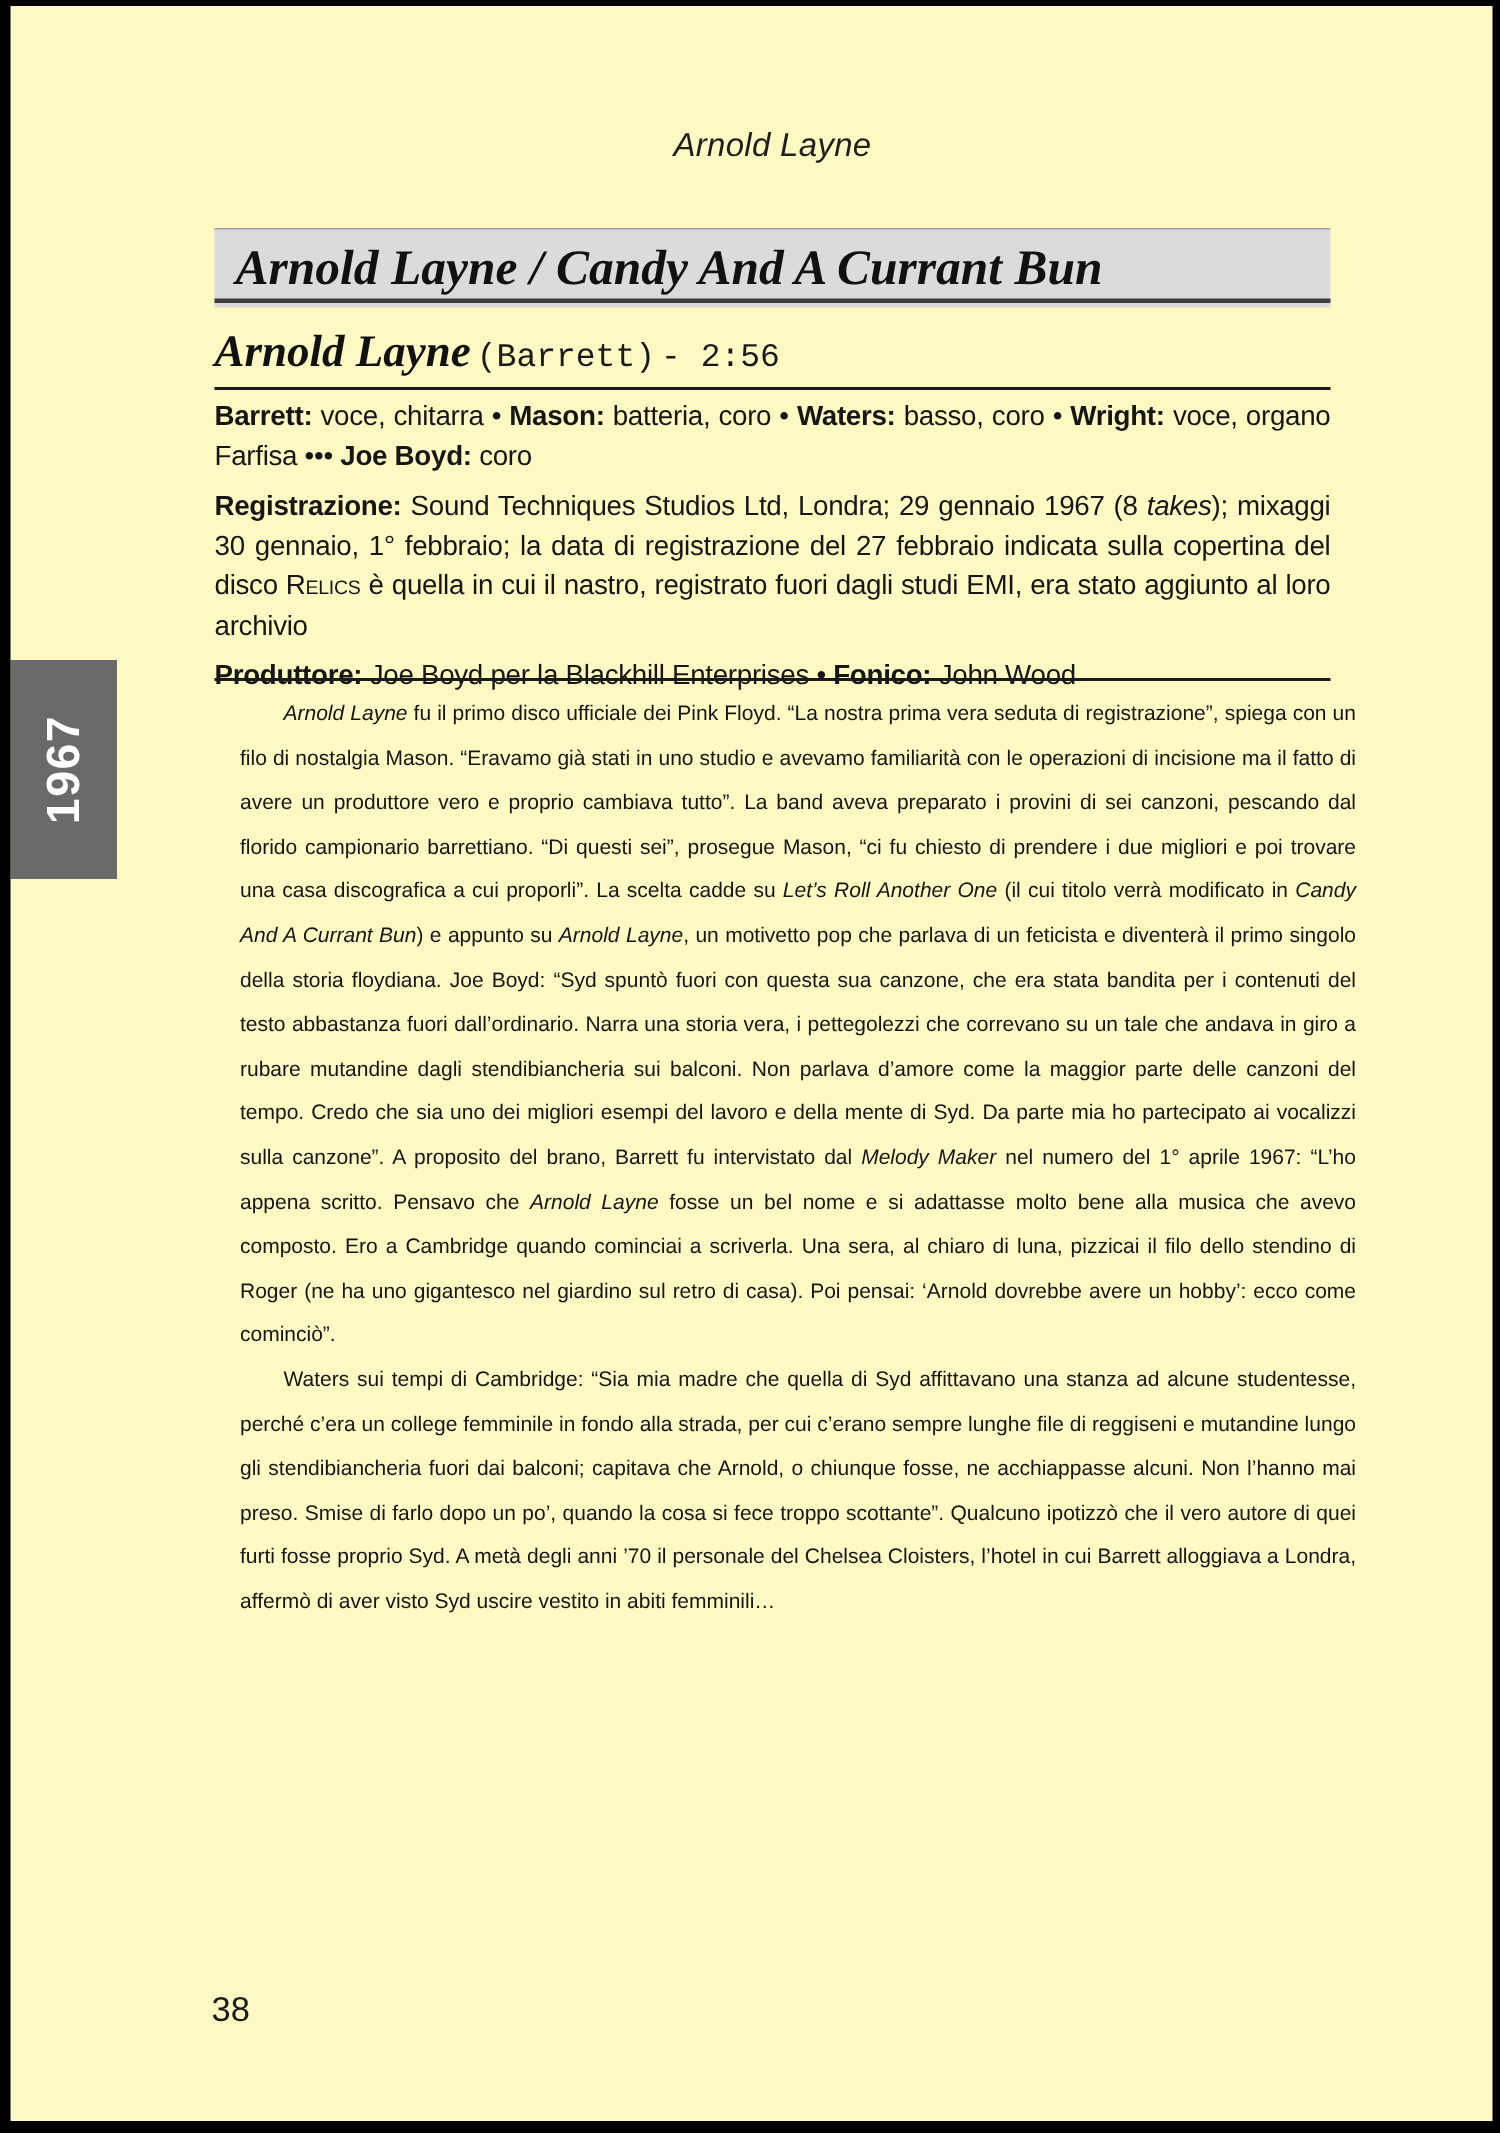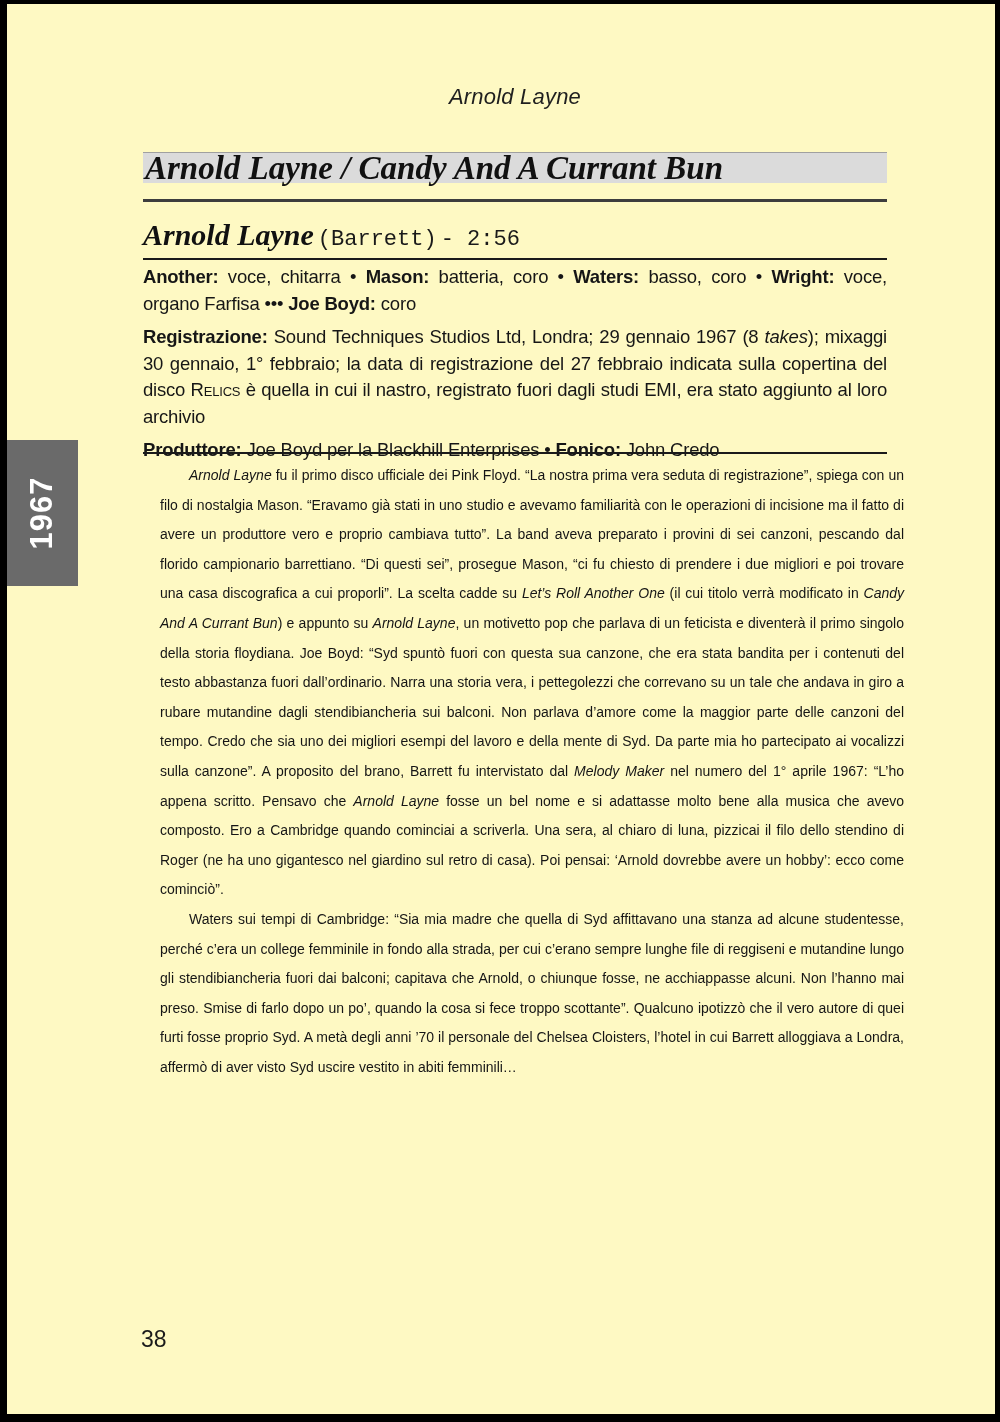--- a/index.html
+++ b/index.html
@@ -25,27 +25,27 @@
     top: 84px; left: 143px; width: 744px;
     text-align: center;
     font-family: "Liberation Sans", sans-serif;
     font-style: italic;
     font-size: 22px;
     letter-spacing: 0.2px;
     color: #1f1f1f;
   }
   .banner {
     position: absolute;
-    top: 152px; left: 143px; width: 744px; height: 31px;
+    top: 152px; left: 143px; width: 744px; height: 53px;
     box-sizing: border-box;
     background: #dbdbdb;
     border-top: 1px solid #a0a0a0;
     display: flex;
     align-items: center;
-    padding-left: 2px;
+    padding-left: 14px;
   }
   .banner-title {
     font-family: "Liberation Serif", serif;
     font-weight: bold;
     font-style: italic;
     font-size: 33px;
     color: #111;
     white-space: nowrap;
   }
   .banner-rule {
@@ -138,23 +138,23 @@
 
   <div class="song-line">
     <span class="song-title">Arnold Layne</span>
     <span class="song-meta">(Barrett)</span>
     <span class="song-meta">- 2:56</span>
   </div>
 
   <div class="rule rule-top"></div>
 
   <div class="credits">
-    <p class="credit"><span class="seg-b">Another:</span><span> voce, chitarra • </span><span class="seg-b">Mason:</span><span> batteria, coro • </span><span class="seg-b">Waters:</span><span> basso, coro • </span><span class="seg-b">Wright:</span><span> voce, organo Farfisa ••• </span><span class="seg-b">Joe Boyd:</span><span> coro</span></p>
+    <p class="credit"><span class="seg-b">Barrett:</span><span> voce, chitarra • </span><span class="seg-b">Mason:</span><span> batteria, coro • </span><span class="seg-b">Waters:</span><span> basso, coro • </span><span class="seg-b">Wright:</span><span> voce, organo Farfisa ••• </span><span class="seg-b">Joe Boyd:</span><span> coro</span></p>
     <p class="credit"><span class="seg-b">Registrazione:</span><span> Sound Techniques Studios Ltd, Londra; 29 gennaio 1967 (8 </span><span class="seg-i">takes</span><span>); mixaggi 30 gennaio, 1° febbraio; la data di registrazione del 27 febbraio indicata sulla copertina del disco </span><span class="seg-sc">Relics</span><span> è quella in cui il nastro, registrato fuori dagli studi EMI, era stato aggiunto al loro archivio</span></p>
-    <p class="credit"><span class="seg-b">Produttore:</span><span> Joe Boyd per la Blackhill Enterprises • </span><span class="seg-b">Fonico:</span><span> John Credo</span></p>
+    <p class="credit"><span class="seg-b">Produttore:</span><span> Joe Boyd per la Blackhill Enterprises • </span><span class="seg-b">Fonico:</span><span> John Wood</span></p>
   </div>
 
   <div class="rule rule-bottom"></div>
 
   <div class="body-text">
     <p><span class="seg-i">Arnold Layne</span><span> fu il primo disco ufficiale dei Pink Floyd. “La nostra prima vera seduta di registrazione”, spiega con un filo di nostalgia Mason. “Eravamo già stati in uno studio e avevamo familiarità con le operazioni di incisione ma il fatto di avere un produttore vero e proprio cambiava tutto”. La band aveva preparato i provini di sei canzoni, pescando dal florido campionario barrettiano. “Di questi sei”, prosegue Mason, “ci fu chiesto di prendere i due migliori e poi trovare una casa discografica a cui proporli”. La scelta cadde su </span><span class="seg-i">Let’s Roll Another One</span><span> (il cui titolo verrà modificato in </span><span class="seg-i">Candy And A Currant Bun</span><span>) e appunto su </span><span class="seg-i">Arnold Layne</span><span>, un motivetto pop che parlava di un feticista e diventerà il primo singolo della storia floydiana. Joe Boyd: “Syd spuntò fuori con questa sua canzone, che era stata bandita per i contenuti del testo abbastanza fuori dall’ordinario. Narra una storia vera, i pettegolezzi che correvano su un tale che andava in giro a rubare mutandine dagli stendibiancheria sui balconi. Non parlava d’amore come la maggior parte delle canzoni del tempo. Credo che sia uno dei migliori esempi del lavoro e della mente di Syd. Da parte mia ho partecipato ai vocalizzi sulla canzone”. A proposito del brano, Barrett fu intervistato dal </span><span class="seg-i">Melody Maker</span><span> nel numero del 1° aprile 1967: “L’ho appena scritto. Pensavo che </span><span class="seg-i">Arnold Layne</span><span> fosse un bel nome e si adattasse molto bene alla musica che avevo composto. Ero a Cambridge quando cominciai a scriverla. Una sera, al chiaro di luna, pizzicai il filo dello stendino di Roger (ne ha uno gigantesco nel giardino sul retro di casa). Poi pensai: ‘Arnold dovrebbe avere un hobby’: ecco come cominciò”.</span></p>
     <p><span>Waters sui tempi di Cambridge: “Sia mia madre che quella di Syd affittavano una stanza ad alcune studentesse, perché c’era un college femminile in fondo alla strada, per cui c’erano sempre lunghe file di reggiseni e mutandine lungo gli stendibiancheria fuori dai balconi; capitava che Arnold, o chiunque fosse, ne acchiappasse alcuni. Non l’hanno mai preso. Smise di farlo dopo un po’, quando la cosa si fece troppo scottante”. Qualcuno ipotizzò che il vero autore di quei furti fosse proprio Syd. A metà degli anni ’70 il personale del Chelsea Cloisters, l’hotel in cui Barrett alloggiava a Londra, affermò di aver visto Syd uscire vestito in abiti femminili…</span></p>
   </div>
 
   <div class="year-tab">

